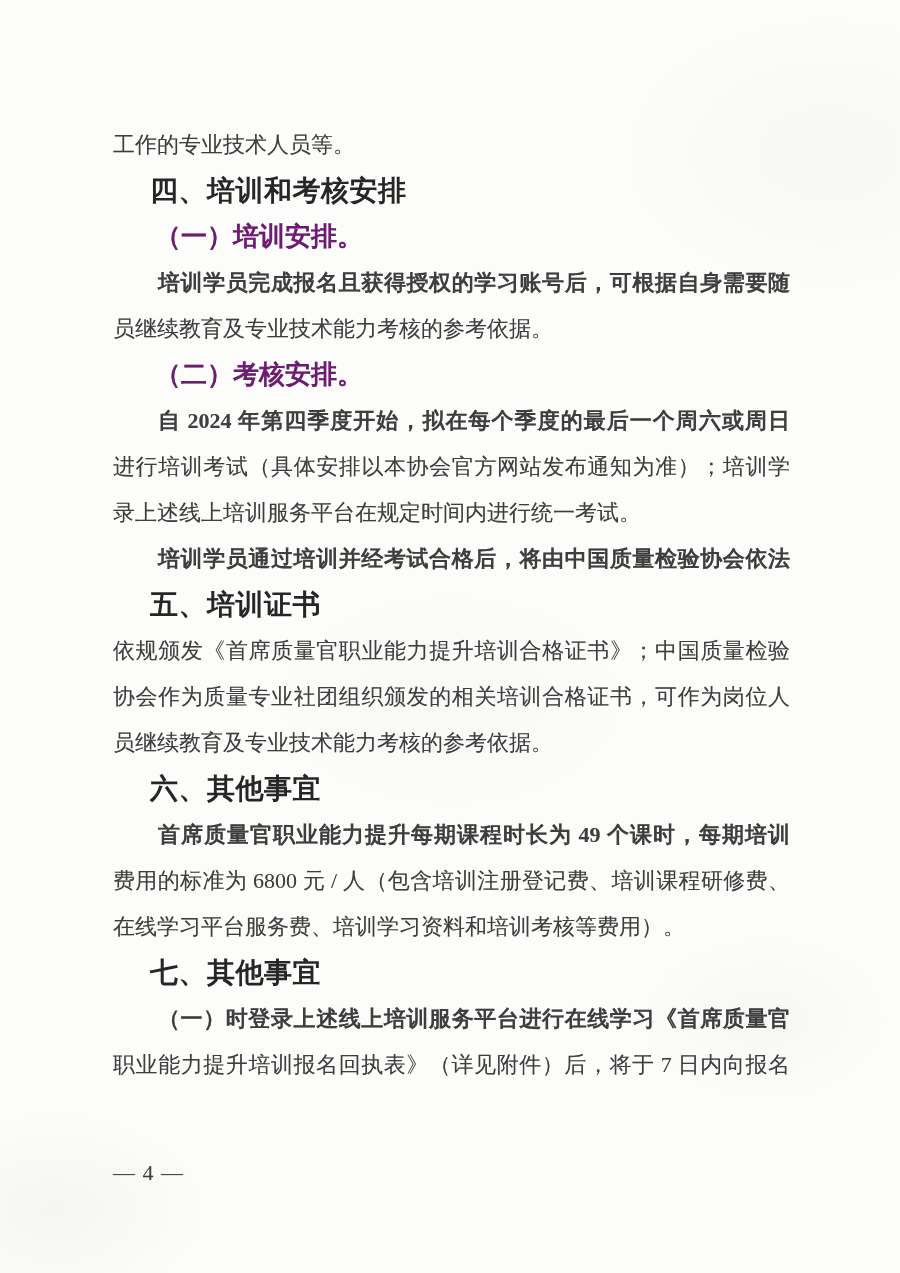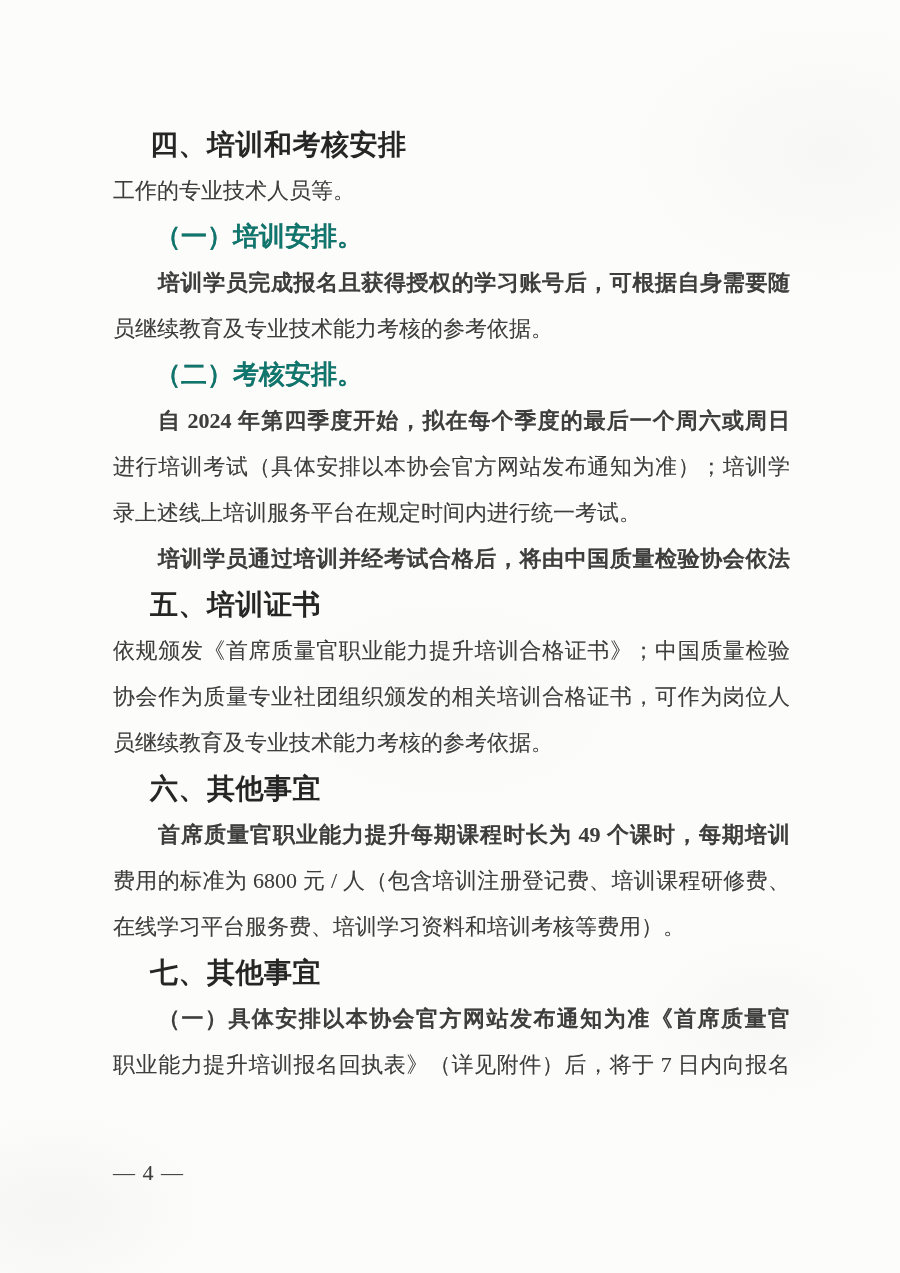--- a/index.html
+++ b/index.html
@@ -52,59 +52,59 @@
     font-weight: 700;
     font-size: 28px;
     color: #262626;
     letter-spacing: 0.5px;
     padding-left: 37px;
     text-shadow: none;
   }
   .subheading {
     font-weight: 700;
     font-size: 26px;
-    color: #0f766e;
+    color: #701a75;
     padding-left: 42px;
     text-shadow: 0 0 0.5px rgba(50,50,50,0.4);
   }
   .page-number {
     position: absolute;
     left: 113px;
     top: 1156px;
     font-size: 22px;
     color: #3f3f3f;
     letter-spacing: 1px;
     line-height: 34px;
     text-shadow: 0 0 0.6px rgba(70,70,70,0.3);
   }
 </style>
 </head>
 <body>
 
 <div class="page">
   <div class="content">
 
+    <div class="line short">工作的专业技术人员等。</div>
     <div class="line heading short">四、培训和考核安排</div>
-    <div class="line short">工作的专业技术人员等。</div>
     <div class="line subheading short">（一）培训安排。</div>
     <div class="line full indent">培训学员完成报名且获得授权的学习账号后，可根据自身需要随</div>
     <div class="line short">员继续教育及专业技术能力考核的参考依据。</div>
     <div class="line subheading short">（二）考核安排。</div>
     <div class="line full indent">自 2024 年第四季度开始，拟在每个季度的最后一个周六或周日</div>
     <div class="line full">进行培训考试（具体安排以本协会官方网站发布通知为准）；培训学</div>
     <div class="line short">录上述线上培训服务平台在规定时间内进行统一考试。</div>
     <div class="line full indent">培训学员通过培训并经考试合格后，将由中国质量检验协会依法</div>
     <div class="line heading short">五、培训证书</div>
     <div class="line full">依规颁发《首席质量官职业能力提升培训合格证书》；中国质量检验</div>
     <div class="line full">协会作为质量专业社团组织颁发的相关培训合格证书，可作为岗位人</div>
     <div class="line short">员继续教育及专业技术能力考核的参考依据。</div>
     <div class="line heading short">六、其他事宜</div>
     <div class="line full indent">首席质量官职业能力提升每期课程时长为 49 个课时，每期培训</div>
     <div class="line full">费用的标准为 6800 元 / 人（包含培训注册登记费、培训课程研修费、</div>
     <div class="line short">在线学习平台服务费、培训学习资料和培训考核等费用）。</div>
     <div class="line heading short">七、其他事宜</div>
-    <div class="line full indent">（一）具体安排以本协会官方网站发布通知为准《首席质量官</div>
+    <div class="line full indent">（一）时登录上述线上培训服务平台进行在线学习《首席质量官</div>
     <div class="line full">职业能力提升培训报名回执表》（详见附件）后，将于 7 日内向报名</div>
 
   </div>
 
   <div class="page-number">— 4 —</div>
 </div>
 
 </body></html>

